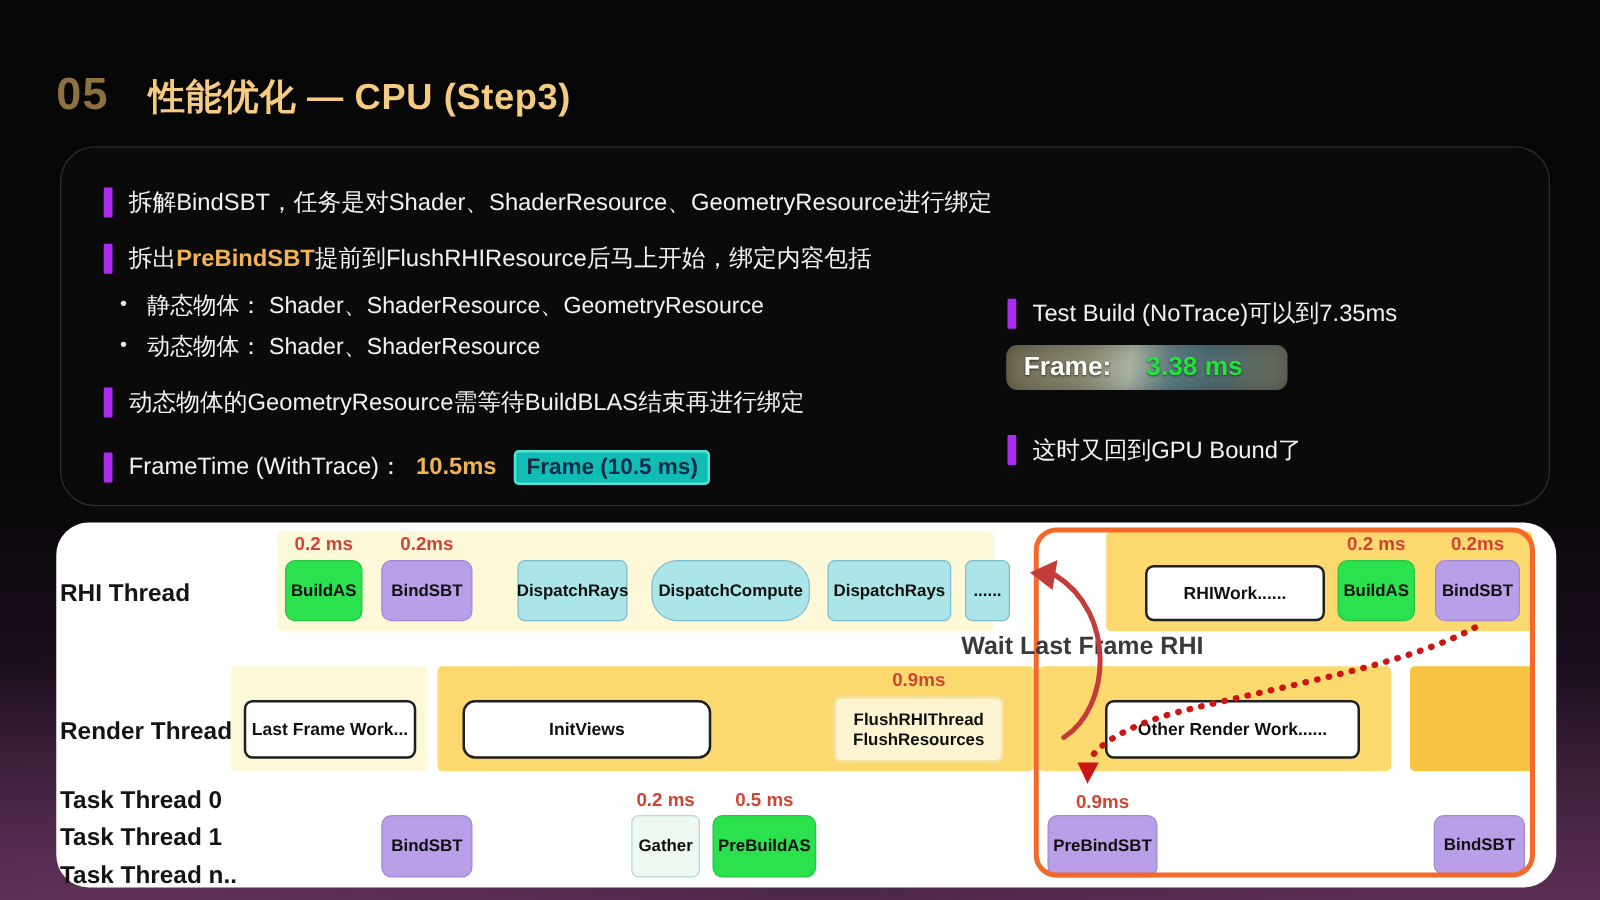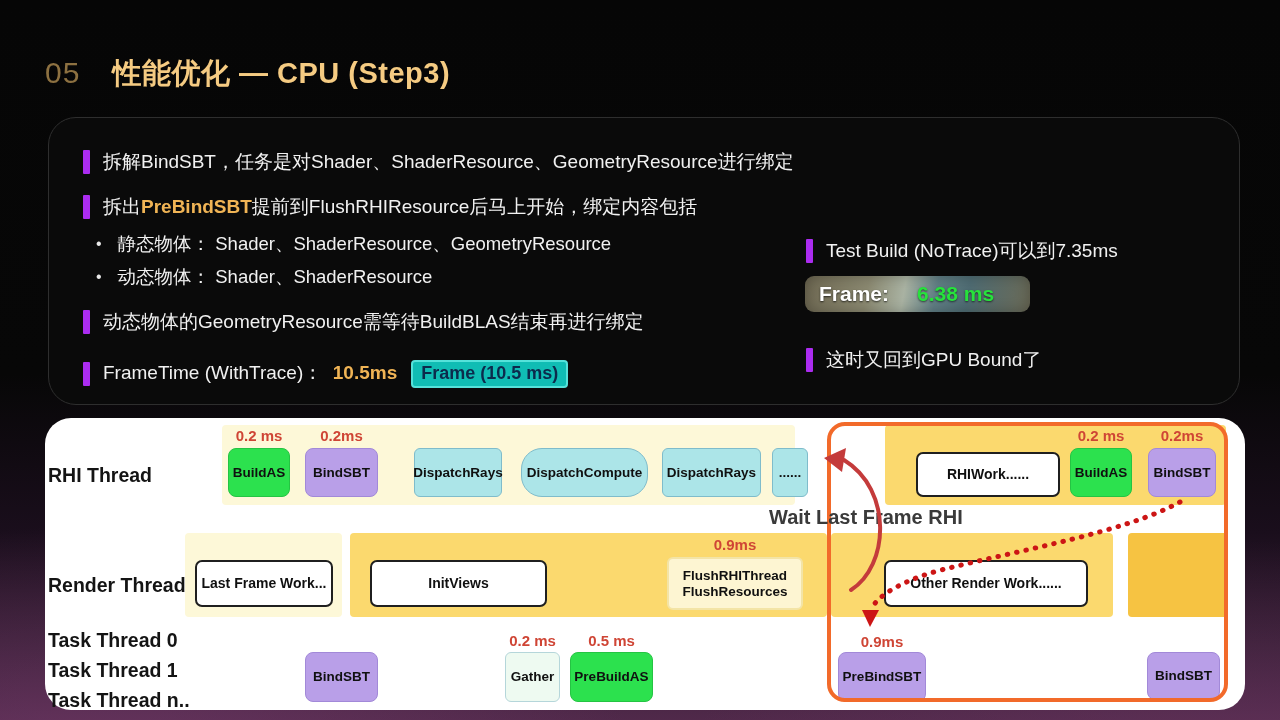--- a/index.html
+++ b/index.html
@@ -6,21 +6,21 @@
   html,body { width:1280px; height:720px; background:#000; font-family:"Liberation Sans", sans-serif; }
   #stage {
     position:relative; width:1280px; height:720px; overflow:hidden;
     background:
       radial-gradient(900px 420px at 8% 108%, rgba(120,60,110,.55), rgba(0,0,0,0) 60%),
       radial-gradient(900px 420px at 95% 110%, rgba(110,55,100,.5), rgba(0,0,0,0) 60%),
       linear-gradient(180deg, #060606 0%, #070707 52%, #1a0e1c 74%, #3a2038 90%, #50294a 100%);
   }
   
   .hdr { position:absolute; left:45px; top:54px; display:flex; align-items:baseline; gap:32px; }
-  .hdr .num { font-size:30px; font-weight:normal; color:#8d7141; letter-spacing:1px; }
+  .hdr .num { font-size:36px; font-weight:bold; color:#8d7141; letter-spacing:1px; }
   .hdr .ttl { font-size:29px; font-weight:bold; color:#f5cb82; letter-spacing:.5px; }
   
   .card { position:absolute; left:48px; top:117px; width:1192px; height:288px;
           border:1.5px solid #2e2e2e; border-radius:28px; background:#0a0a0a; }
   .bullet { position:absolute; display:flex; align-items:center; gap:13px; color:#f1f1f1; font-size:19px; white-space:nowrap; }
   .bar { width:7px; height:24px; background:#ab2cf0; border-radius:1px; flex:0 0 auto; }
   .hl { color:#f0b455; font-weight:bold; }
   .sub { position:absolute; display:flex; align-items:center; gap:16px; color:#f1f1f1; font-size:18.5px; white-space:nowrap; }
   .sub .dot { font-size:16px; color:#e8e8e8; }
   .goldval { color:#f0b455; font-weight:bold; }
@@ -101,21 +101,21 @@
     </div>
 
     <div class="bullet" style="left:757px; top:229px;">
       <span class="bar"></span>
       <span>这时又回到GPU Bound了</span>
     </div>
   </div>
 
   <div class="frame-shot">
     <span class="fl">Frame:</span>
-    <span class="fv">6.38 ms</span>
+    <span class="fv">3.38 ms</span>
   </div>
 
   <div class="panel">
 
     <div class="rowlbl" style="left:3px; top:46px;">RHI Thread</div>
     <div class="rowlbl" style="left:3px; top:156px;">Render Thread</div>
     <div class="rowlbl" style="left:3px; top:211px;">Task Thread 0</div>
     <div class="rowlbl" style="left:3px; top:241px;">Task Thread 1</div>
     <div class="rowlbl" style="left:3px; top:271px;">Task Thread n..</div>
 
@@ -135,21 +135,21 @@
     <div class="blk wbox" style="left:871px; top:34px; width:144px; height:45px;">RHIWork......</div>
     <div class="blk green" style="left:1025px; top:30px; width:62px; height:49px;">BuildAS</div>
     <div class="blk purple" style="left:1103px; top:30px; width:68px; height:49px;">BindSBT</div>
 
     <div class="wait">Wait Last Frame RHI</div>
 
     <div class="band cream" style="left:140px; top:115px; width:157px; height:84px;"></div>
     <div class="blk wbox" style="left:150px; top:142px; width:138px; height:47px;">Last Frame Work...</div>
 
     <div class="band gold" style="left:305px; top:115px; width:477px; height:84px;"></div>
-    <div class="blk wbox" style="left:325px; top:142px; width:177px; height:47px;">InitViews</div>
+    <div class="blk wbox" style="left:325px; top:142px; width:199px; height:47px;border-radius:10px;">InitViews</div>
     <div class="dur" style="left:622px; top:118px; width:136px;">0.9ms</div>
     <div class="blk creambox" style="left:622px; top:139px; width:136px; height:53px;">
       <span>FlushRHIThread</span>
       <span>FlushResources</span>
     </div>
 
     <div class="band gold" style="left:786px; top:115px; width:282px; height:84px;"></div>
     <div class="blk wbox" style="left:839px; top:142px; width:204px; height:47px;">Other Render Work......</div>
 
     <div class="band deep" style="left:1083px; top:115px; width:100px; height:84px;"></div>

